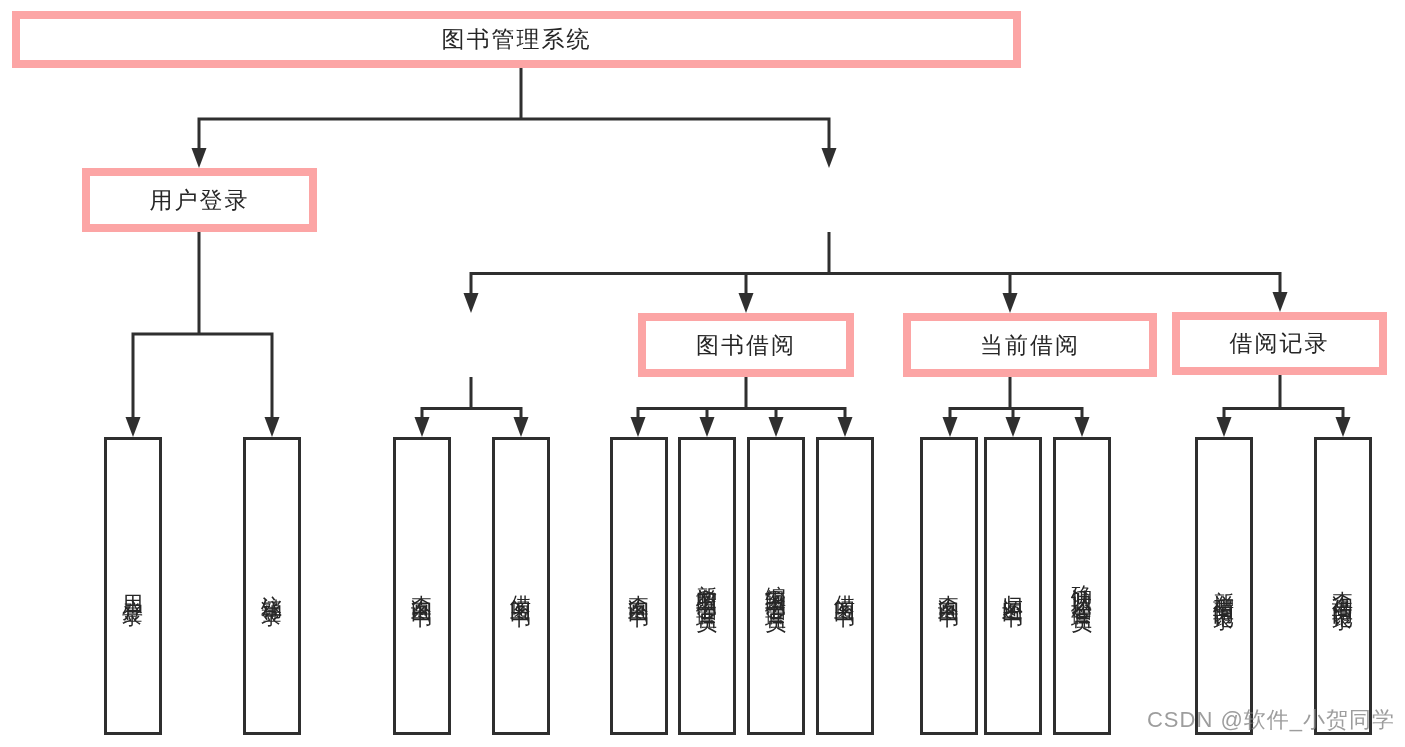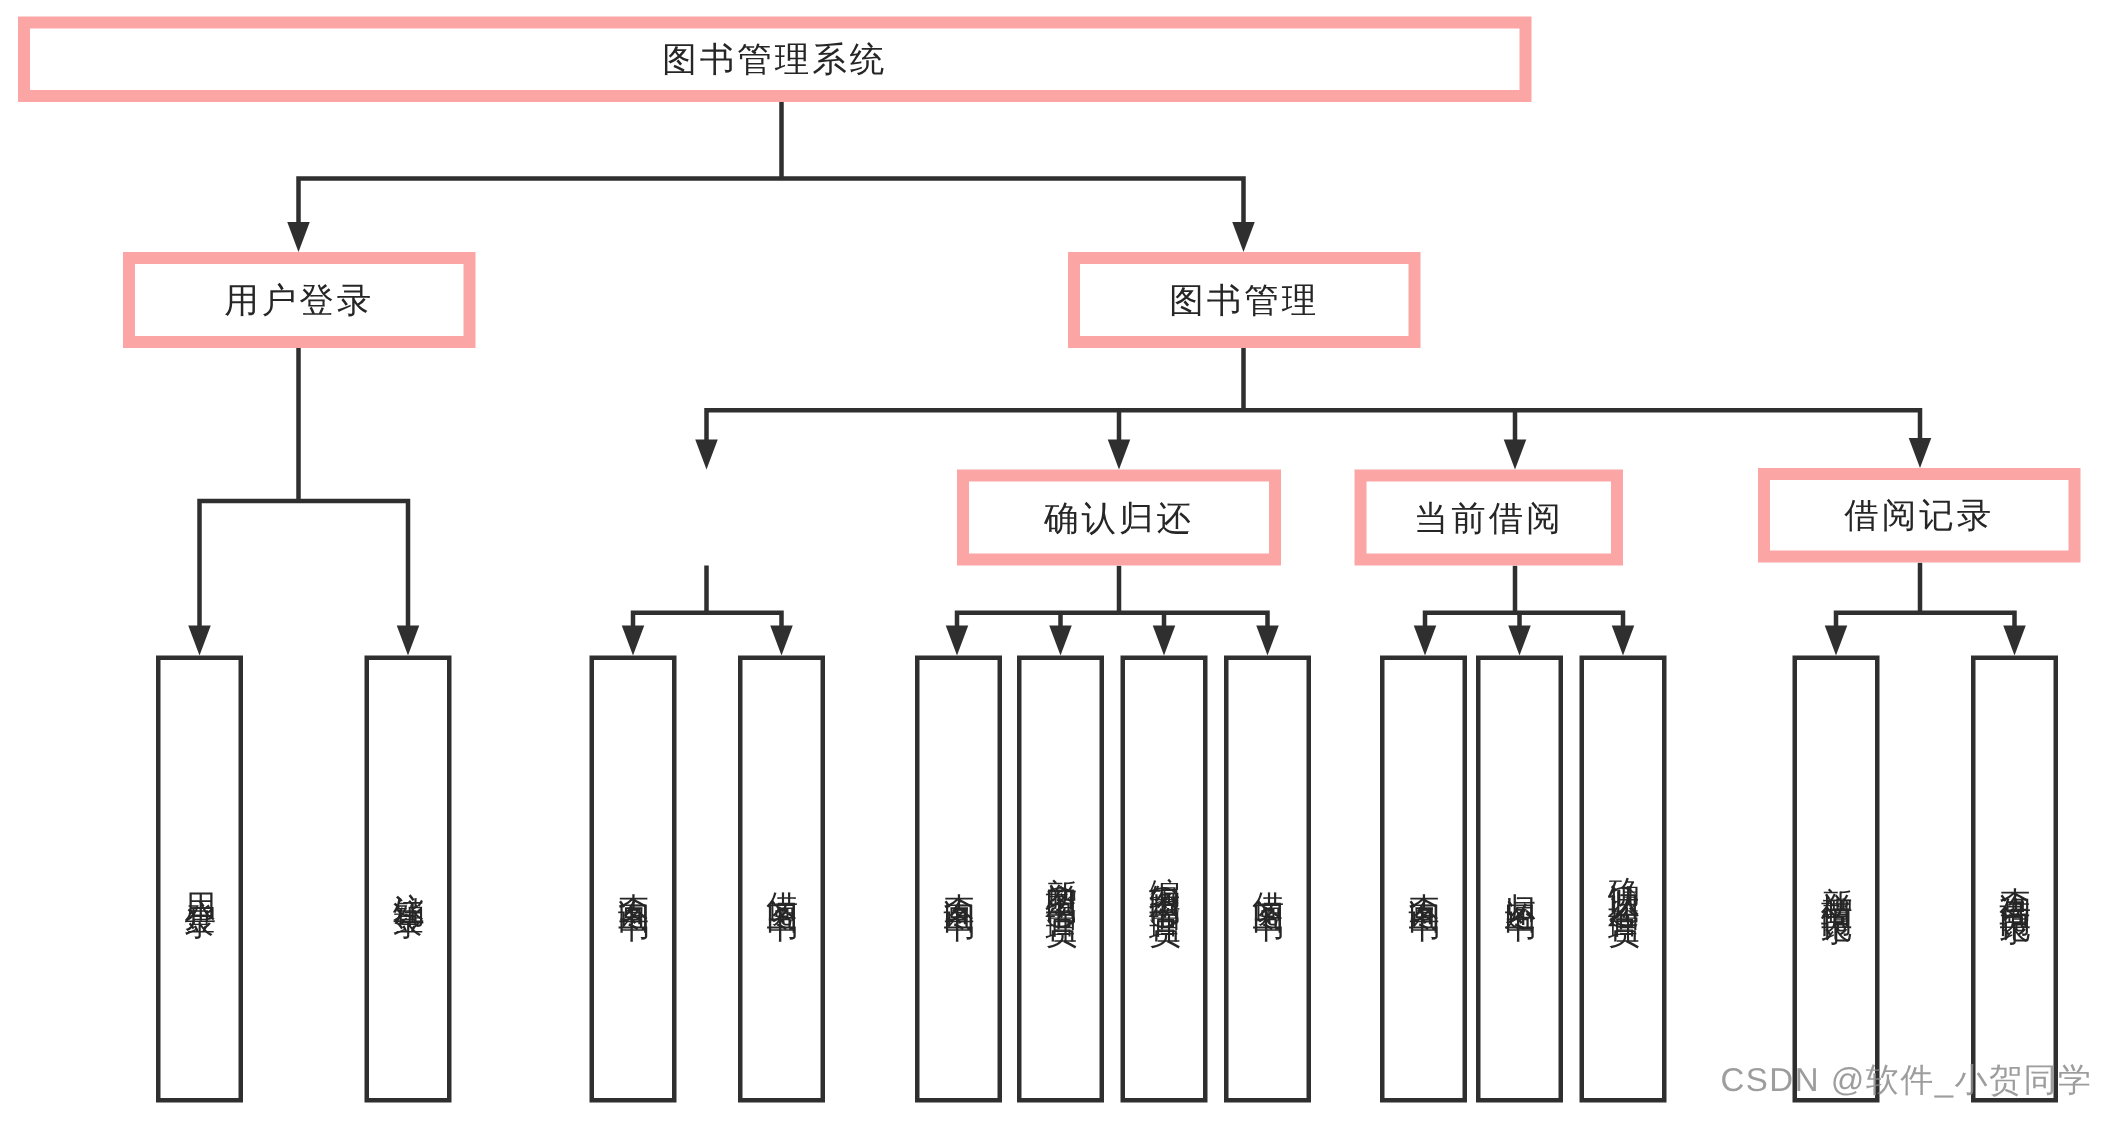--- a/index.html
+++ b/index.html
@@ -13,21 +13,21 @@
   .node{
     position:absolute;box-sizing:border-box;border:8px solid #fca5a5;background:#ffffff;
     display:flex;align-items:center;justify-content:center;
     font-size:23px;letter-spacing:2px;text-align:center;
   }
   #box-root{left:12px;top:11px;width:1009px;height:57px;}
   #box-user-login{left:82px;top:168px;width:235px;height:64px;}
   #box-book-mgmt{left:712px;top:168px;width:235px;height:64px;}
   #box-new-rec{left:363px;top:313px;width:217px;height:64px;}
   #box-borrowing{left:638px;top:313px;width:216px;height:64px;}
-  #box-current{left:903px;top:313px;width:179px;height:64px;}
+  #box-current{left:903px;top:313px;width:254px;height:64px;}
   #box-records{left:1172px;top:312px;width:215px;height:63px;}
   .leaf{
     position:absolute;box-sizing:border-box;top:437px;width:58px;height:298px;
     border:3px solid #2f2f2f;background:#ffffff;
     display:flex;align-items:center;justify-content:center;
   }
   .vtext{
     writing-mode:vertical-rl;text-orientation:mixed;
     font-size:21px;line-height:1;letter-spacing:4px;white-space:nowrap;
   }
@@ -86,26 +86,23 @@
     </g>
   </svg>
 
   <div class="node" id="box-root">
     <span>图书管理系统</span>
   </div>
 
   <div class="node" id="box-user-login">
     <span>用户登录</span>
   </div>
-  <div class="node" id="box-book-mgmt">
-    <span>图书管理</span>
-  </div>
 
   <div class="node" id="box-borrowing">
-    <span>确认归还</span>
+    <span>图书借阅</span>
   </div>
   <div class="node" id="box-current">
     <span>当前借阅</span>
   </div>
   <div class="node" id="box-records">
     <span>借阅记录</span>
   </div>
 
   <div class="leaf" id="leaf-user-login">
     <span class="vtext">用户登录</span>

